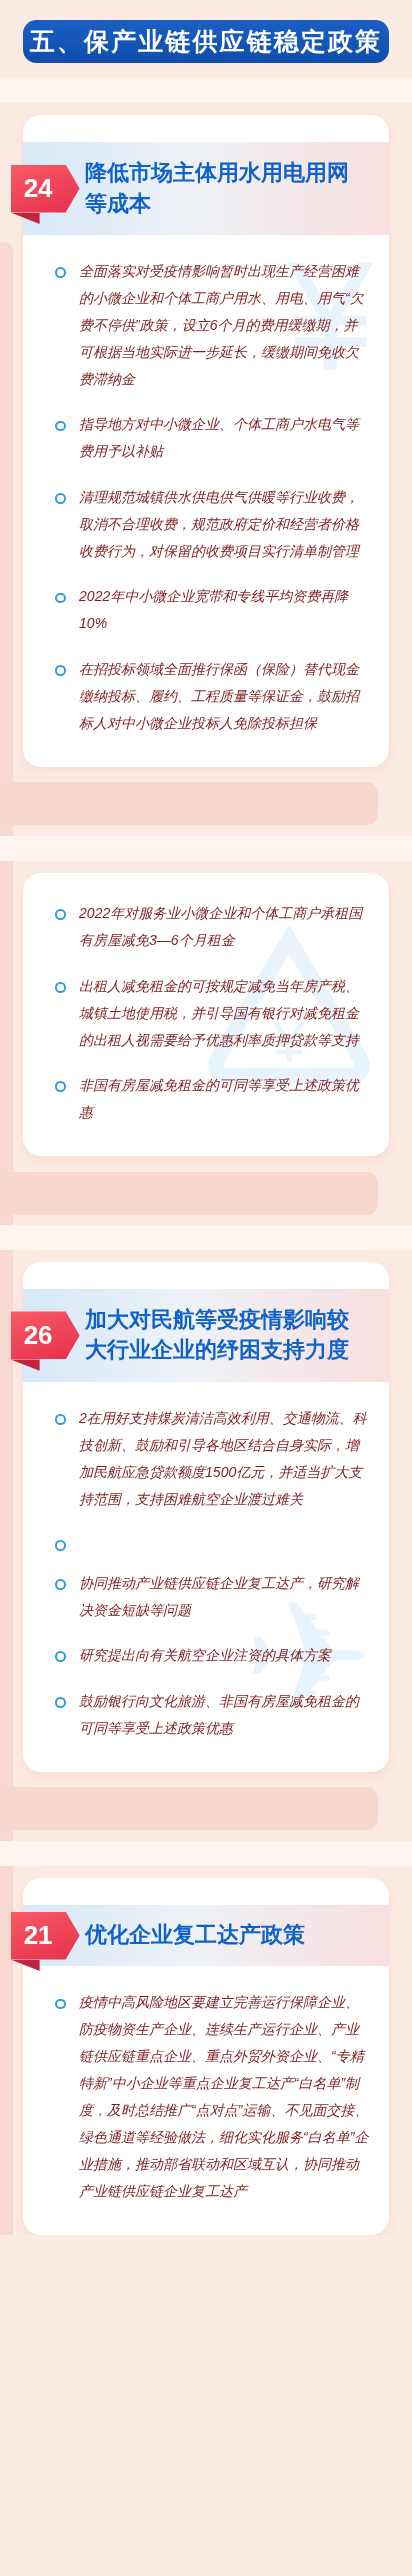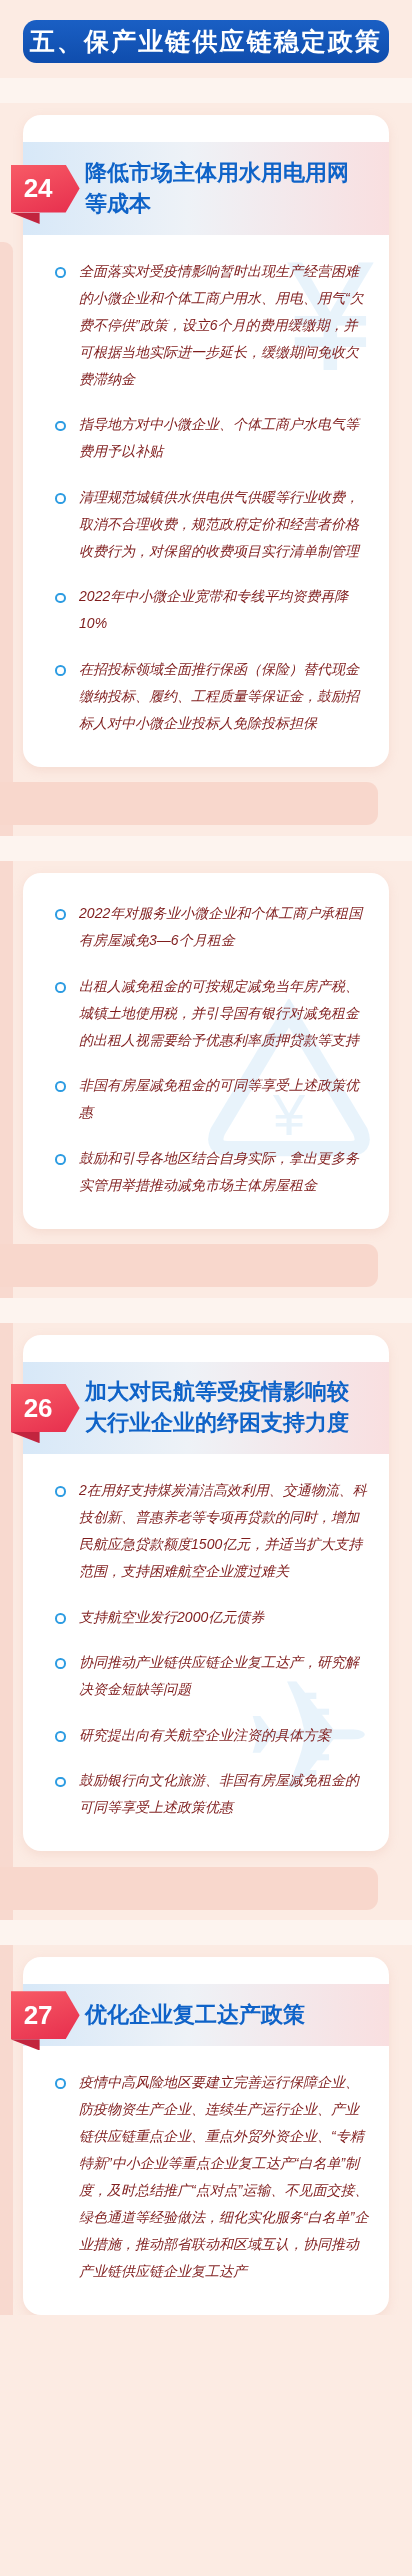--- a/index.html
+++ b/index.html
@@ -152,24 +152,20 @@
         <span class="bt">2022年对服务业小微企业和个体工商户承租国有房屋减免3—6个月租金</span>
       </li>
     <li class="bullet">
         <span class="dot"></span>
         <span class="bt">出租人减免租金的可按规定减免当年房产税、城镇土地使用税，并引导国有银行对减免租金的出租人视需要给予优惠利率质押贷款等支持</span>
       </li>
     <li class="bullet">
         <span class="dot"></span>
         <span class="bt">非国有房屋减免租金的可同等享受上述政策优惠</span>
       </li>
-    <li class="bullet">
-        <span class="dot"></span>
-        <span class="bt">鼓励和引导各地区结合自身实际，拿出更多务实管用举措推动减免市场主体房屋租金</span>
-      </li>
   </ul>
 </section>
 
 <div class="gap">
   <div class="stripe-dark"></div>
   <div class="stripe-light"></div>
 </div>
 
 <section class="card">
   <div class="head">
@@ -178,25 +174,24 @@
     </div>
     <div class="fold"></div>
     <div class="band">
       <h2 class="card-title">加大对民航等受疫情影响较大行业企业的纾困支持力度</h2>
     </div>
   </div>
   <div class="watermark">✈</div>
   <ul class="bullets">
     <li class="bullet">
         <span class="dot"></span>
-        <span class="bt">2在用好支持煤炭清洁高效利用、交通物流、科技创新、普惠养老等专项再贷款的同时，增加民航应急贷款额度1500亿元，并适当扩大支持范围，支持困难航空企业渡过难关</span>
-      </li>
-    <li class="bullet">
-        <span class="dot"></span>
-        <span class="bt">支持航空业发行2000亿元债券</span>
+        <span class="bt">2在用好支持煤炭清洁高效利用、交通物流、科技创新、鼓励和引导各地区结合自身实际，增加民航应急贷款额度1500亿元，并适当扩大支持范围，支持困难航空企业渡过难关</span>
+      </li>
+    <li class="bullet">
+        <span class="dot"></span>
       </li>
     <li class="bullet">
         <span class="dot"></span>
         <span class="bt">协同推动产业链供应链企业复工达产，研究解决资金短缺等问题</span>
       </li>
     <li class="bullet">
         <span class="dot"></span>
         <span class="bt">研究提出向有关航空企业注资的具体方案</span>
       </li>
     <li class="bullet">
@@ -207,21 +202,21 @@
 </section>
 
 <div class="gap">
   <div class="stripe-dark"></div>
   <div class="stripe-light"></div>
 </div>
 
 <section class="card">
   <div class="head">
     <div class="badge">
-      <span class="badge-num">27</span>
+      <span class="badge-num">21</span>
     </div>
     <div class="fold"></div>
     <div class="band">
       <h2 class="card-title">优化企业复工达产政策</h2>
     </div>
   </div>
 
   <ul class="bullets">
     <li class="bullet">
         <span class="dot"></span>

